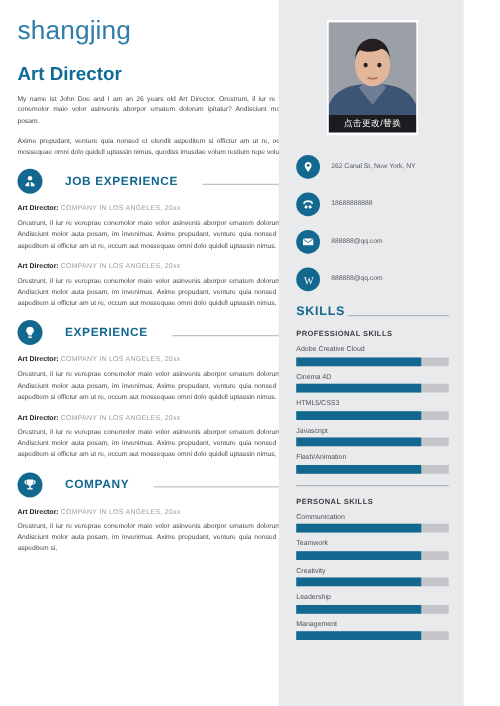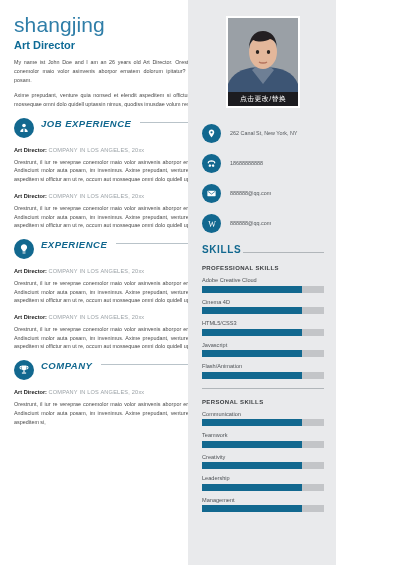--- a/index.html
+++ b/index.html
@@ -2,43 +2,43 @@
 <html><head>
 <meta charset="utf-8">
 <style>
   html,body{margin:0;padding:0;}
   body{
     width:400px;height:565px;
     background:#ffffff;
     font-family:"Liberation Sans", sans-serif;
     overflow:hidden;
   }
-  .page{position:relative;width:336px;height:565px;background:#ffffff;}
+  .page{position:relative;width:371px;height:565px;background:#ffffff;}
 
   
   .left{
     position:absolute;left:0;top:0;width:252px;height:565px;
     box-sizing:border-box;padding:14px 10px 0 14px;
   }
   .name{
     font-size:21px;color:#2f7ea8;font-weight:400;
     line-height:1.05;letter-spacing:.1px;
   }
   .role{
-    font-size:11px;color:#0e6b96;font-weight:bold;
-    margin-top:3px;line-height:1.1;
+    font-size:15px;color:#0e6b96;font-weight:bold;
+    margin-top:16px;line-height:1.1;
   }
   .intro{
     margin-top:7px;font-size:5.4px;color:#4a4a4a;
     line-height:1.62;text-align:justify;width:230px;
   }
   .intro p{margin:0 0 7px 0;}
 
   .section{margin-top:9px;}
-  .sec-head{display:flex;align-items:flex-start;gap:7px;font-style:italic;}
+  .sec-head{display:flex;align-items:center;gap:18px;}
   .sec-icon{
     width:20px;height:20px;border-radius:50%;
     background:#12688f;flex:0 0 auto;
     display:flex;align-items:center;justify-content:center;
   }
   .sec-title{
     font-size:9.5px;font-weight:bold;color:#12688f;
     letter-spacing:.5px;white-space:nowrap;
   }
   .sec-rule{

